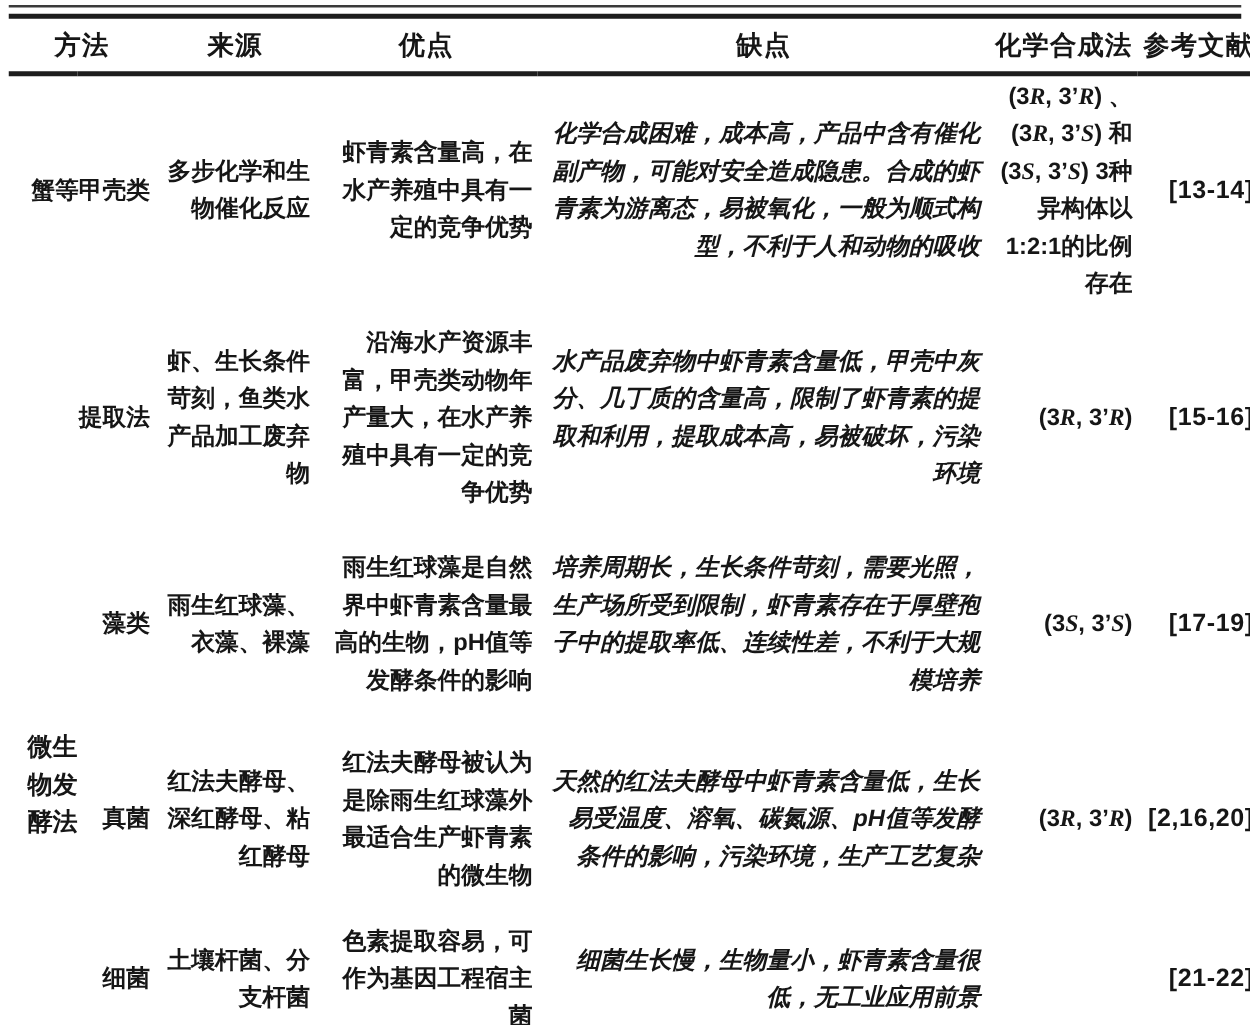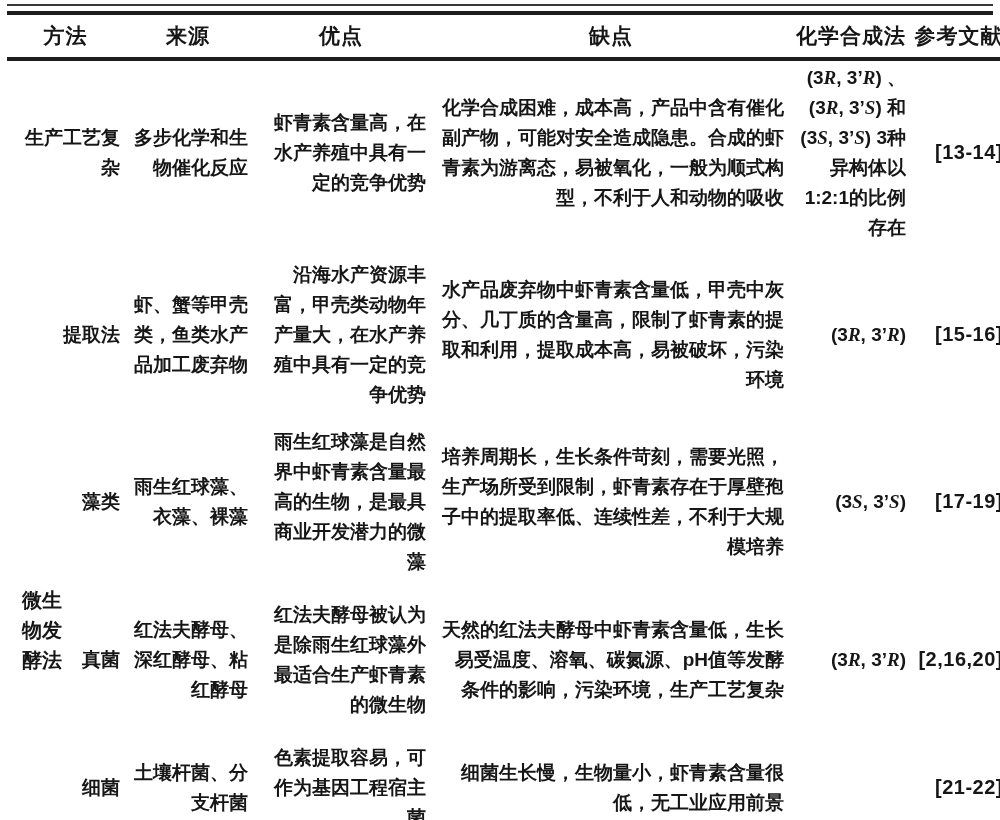--- a/index.html
+++ b/index.html
@@ -20,21 +20,21 @@
   thead th { height:44px; font-size:21px; letter-spacing:1px; text-align:center;
              vertical-align:middle; border-bottom:4px solid #1d1d1d; }
   td { text-align:right; vertical-align:middle; font-size:19px; line-height:1.58;
        padding:2px 4px; }
   tr.r1 td { height:180px; }
   tr.r2 td { height:180px; }
   tr.r3 td { height:150px; }
   tr.r4 td { height:162px; }
   tr.r5 td { height:74px;  }
   td.group-cell { font-size:20px; line-height:1.5; padding:0; }
-  td.dis-cell { padding:2px 8px; }
+  td.dis-cell { padding:2px 8px;font-style:italic; }
   td.str-cell i, td.str-cell em { font-family:"Liberation Serif", serif; font-style:italic; }
   td.ref-cell { font-size:20px; letter-spacing:0.5px; }
 </style>
 </head>
 <body>
 
 <div class="page">
   <div class="rule-thin"></div>
   <div class="rule-gap"></div>
   <div class="rule-thick"></div>
@@ -54,40 +54,40 @@
         <th colspan="2">方法</th>
         <th>来源</th>
         <th>优点</th>
         <th>缺点</th>
         <th>化学合成法</th>
         <th>参考文献</th>
       </tr>
     </thead>
     <tbody>
       <tr class="r1">
-        <td colspan="2">生产工艺复杂</td>
+        <td colspan="2">蟹等甲壳类</td>
         <td>多步化学和生物催化反应</td>
         <td>虾青素含量高，在水产养殖中具有一定的竞争优势</td>
         <td class="dis-cell">化学合成困难，成本高，产品中含有催化副产物，可能对安全造成隐患。合成的虾青素为游离态，易被氧化，一般为顺式构型，不利于人和动物的吸收</td>
         <td class="str-cell">(3<i>R</i>, 3’<i>R</i>) 、 (3<i>R</i>, 3’<i>S</i>) 和 (3<i>S</i>, 3’<i>S</i>) 3种异构体以1:2:1的比例存在</td>
         <td class="ref-cell">[13-14]</td>
       </tr>
       <tr class="r2">
         <td colspan="2">提取法</td>
-        <td>虾、蟹等甲壳类，鱼类水产品加工废弃物</td>
+        <td>虾、生长条件苛刻，鱼类水产品加工废弃物</td>
         <td>沿海水产资源丰富，甲壳类动物年产量大，在水产养殖中具有一定的竞争优势</td>
         <td class="dis-cell">水产品废弃物中虾青素含量低，甲壳中灰分、几丁质的含量高，限制了虾青素的提取和利用，提取成本高，易被破坏，污染环境</td>
         <td class="str-cell">(3<i>R</i>, 3’<i>R</i>)</td>
         <td class="ref-cell">[15-16]</td>
       </tr>
       <tr class="r3">
         <td rowspan="3" class="group-cell">微生物发酵法</td>
         <td>藻类</td>
         <td>雨生红球藻、衣藻、裸藻</td>
-        <td>雨生红球藻是自然界中虾青素含量最高的生物，是最具商业开发潜力的微藻</td>
+        <td>雨生红球藻是自然界中虾青素含量最高的生物，pH值等发酵条件的影响</td>
         <td class="dis-cell">培养周期长，生长条件苛刻，需要光照，生产场所受到限制，虾青素存在于厚壁孢子中的提取率低、连续性差，不利于大规模培养</td>
         <td class="str-cell">(3<i>S</i>, 3’<i>S</i>)</td>
         <td class="ref-cell">[17-19]</td>
       </tr>
       <tr class="r4">
         <td>真菌</td>
         <td>红法夫酵母、深红酵母、粘红酵母</td>
         <td>红法夫酵母被认为是除雨生红球藻外最适合生产虾青素的微生物</td>
         <td class="dis-cell">天然的红法夫酵母中虾青素含量低，生长易受温度、溶氧、碳氮源、pH值等发酵条件的影响，污染环境，生产工艺复杂</td>
         <td class="str-cell">(3<i>R</i>, 3’<i>R</i>)</td>

